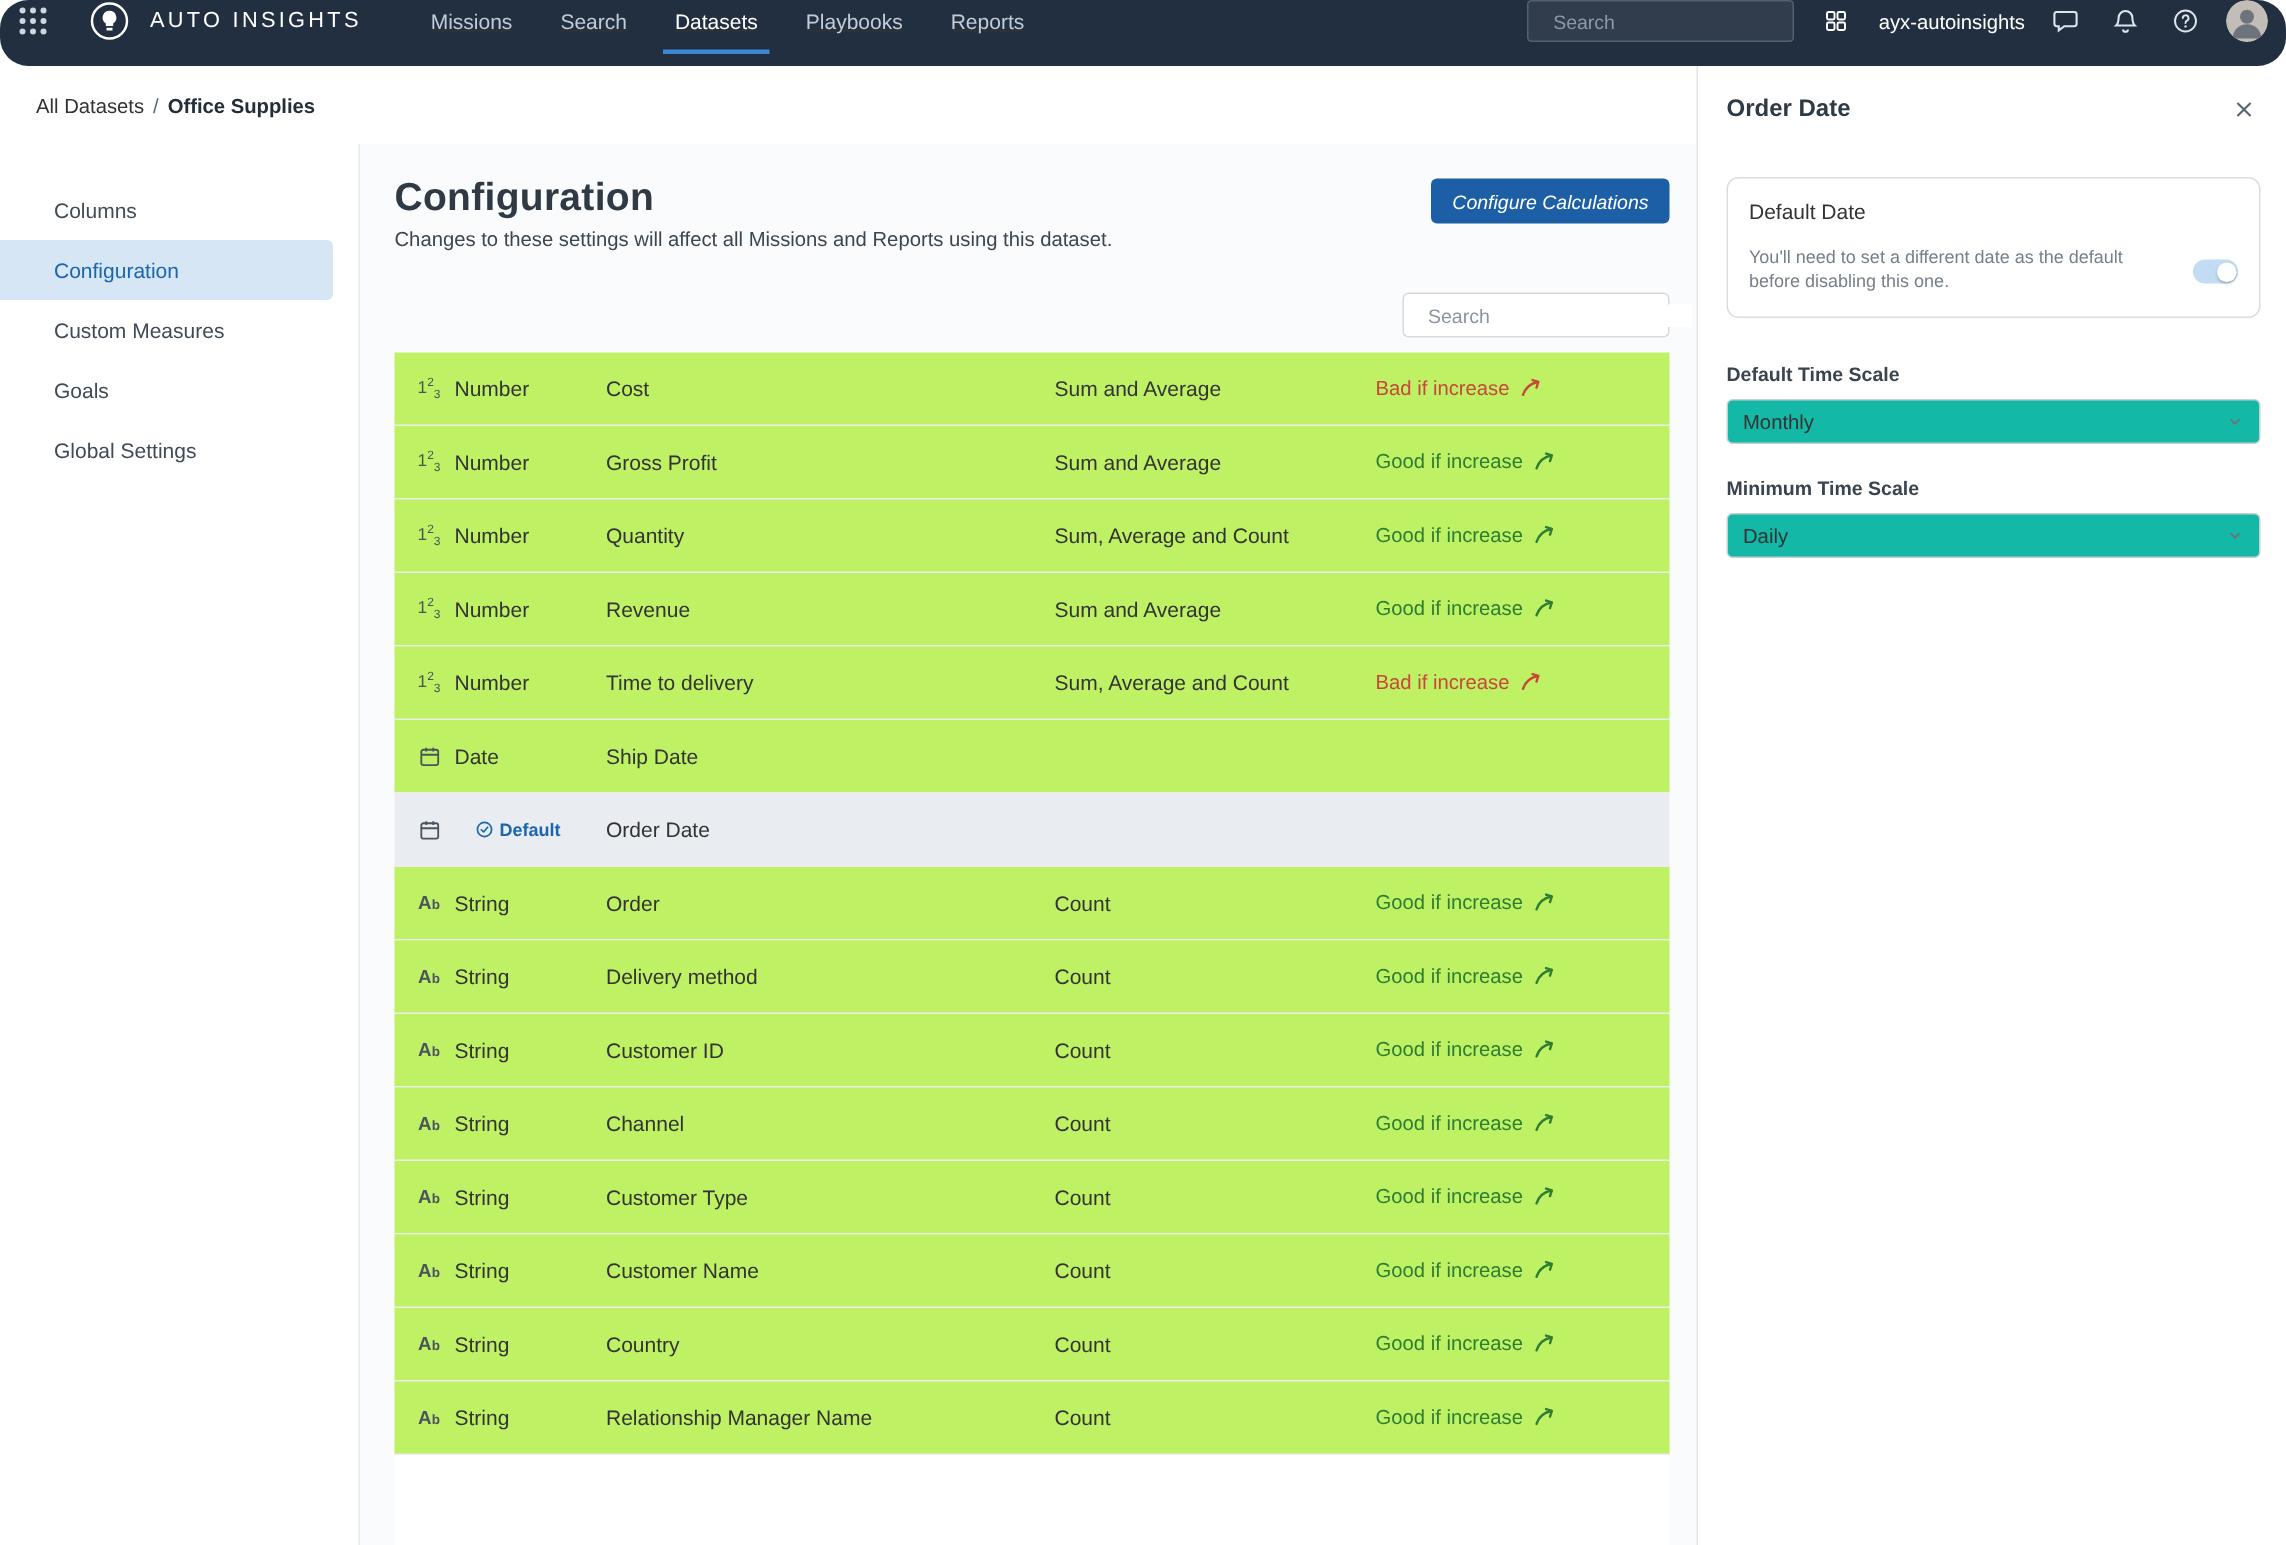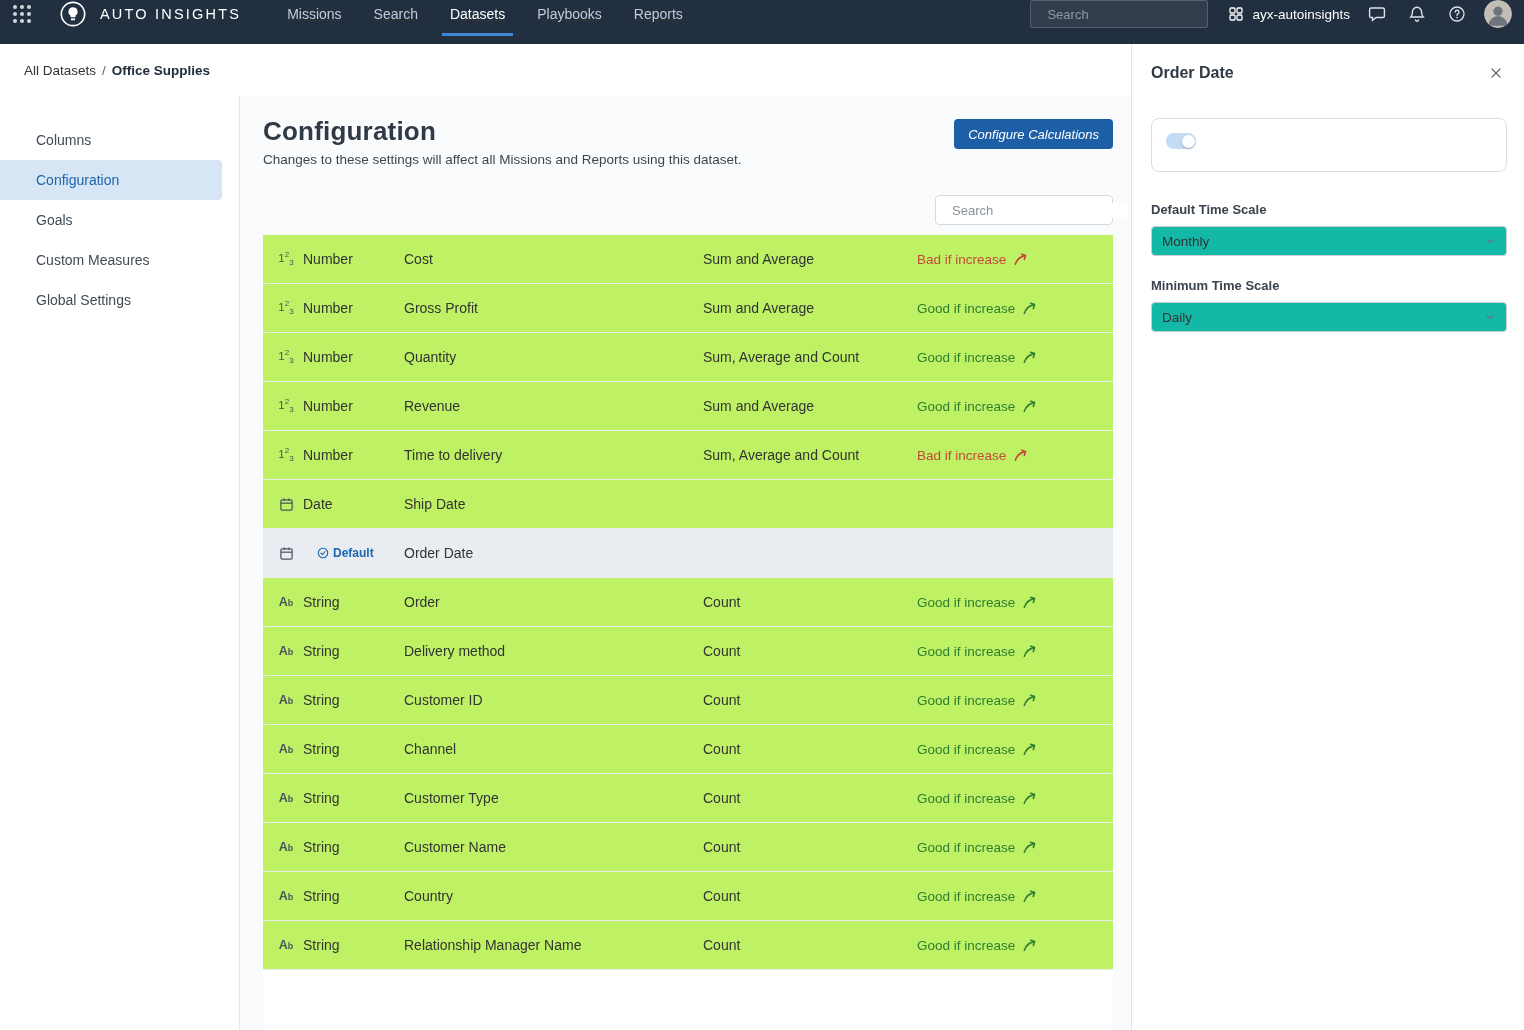--- a/index.html
+++ b/index.html
@@ -1,38 +1,38 @@
 <!DOCTYPE html>
 <html><head>
 <meta charset="utf-8">
 <style>
   * { margin:0; padding:0; box-sizing:border-box; }
   html,body { width:1524px; height:1030px; overflow:hidden; background:#fff;
     font-family:"Liberation Sans", sans-serif; color:#333; }
 
   
   .topnav { height:44px; background:#222f40; display:flex; align-items:center;
-    justify-content:space-between; padding:0 12px 16px 0; }
+    justify-content:space-between; padding:0 12px 16px 0;border-radius:19px; }
   .topnav-left { display:flex; align-items:center; height:100%; }
   .apps-grid { width:44px; height:44px; display:flex; align-items:center; justify-content:center; cursor:pointer; }
   .dots { display:grid; grid-template-columns:repeat(3,4px); grid-gap:3px; }
   .dots i { width:4px; height:4px; border-radius:50%; background:#cfd6de; }
   .logo-wrap { width:30px; height:30px; margin:0 12px 0 14px; display:flex; align-items:center; justify-content:center; }
   .brand { color:#fff; font-size:14.5px; letter-spacing:2.2px; font-weight:500; margin-right:30px; white-space:nowrap; }
   .nav-items { display:flex; height:44px;text-decoration:underline; }
   .nav-item { position:relative; display:flex; align-items:center; padding:0 16px; color:#c3ccd6;
     font-size:14px; cursor:pointer; }
   .nav-item.active { color:#fff; }
   .nav-item.active::after { content:""; position:absolute; left:8px; right:8px; bottom:0; height:3px; background:#3e87d3; }
   .topnav-right { display:flex; align-items:center; gap:14px; }
   .nav-search { display:flex; align-items:center; gap:7px; width:178px; height:28px;
     background:rgba(255,255,255,0.07); border:1px solid rgba(255,255,255,0.18); border-radius:3px; padding:0 9px; }
   .nav-search input { flex:1; background:transparent; border:0; outline:0; color:#dfe6ee; font-size:13px; font-family:inherit; }
   .nav-search input::placeholder { color:#8d99a8; }
-  .workspace { display:flex; align-items:flex-end; gap:8px; color:#fff; font-size:13.5px; cursor:pointer; margin-left:6px; }
+  .workspace { display:flex; align-items:flex-end; gap:20px; color:#fff; font-size:13.5px; cursor:pointer; margin-left:6px; }
   .icon-btn { width:26px; height:26px; display:flex; align-items:center; justify-content:center; cursor:pointer; }
   .avatar { width:28px; height:28px; border-radius:50%; overflow:hidden; cursor:pointer; flex:0 0 auto; }
 
   
   .shell { display:flex; height:986px; }
   .left-region { width:1131px; display:flex; flex-direction:column; }
   .breadcrumb-bar { height:52px; background:#fff; display:flex; align-items:center; padding:0 24px; font-size:13.5px; }
   .crumb-sep { color:#5b6b7c; margin:0 6px; }
   .crumb-current { color:#222e3a; font-weight:700; }
   .body-row { flex:1; display:flex; min-height:0; }
@@ -183,22 +183,22 @@
       <a>All Datasets</a>
       <span class="crumb-sep">/</span>
       <span class="crumb-current">Office Supplies</span>
     </div>
 
     <div class="body-row">
 
       <aside class="sidebar">
         <div class="side-item">Columns</div>
         <div class="side-item active">Configuration</div>
+        <div class="side-item">Custom Measures</div>
         <div class="side-item">Goals</div>
-        <div class="side-item">Custom Measures</div>
         <div class="side-item">Global Settings</div>
       </aside>
 
       <main class="main">
         <div class="main-head">
           <h1 class="page-title">Configuration</h1>
           <button class="btn-primary">Configure Calculations</button>
         </div>
         <p class="subtitle">Changes to these settings will affect all Missions and Reports using this dataset.</p>
 
@@ -529,20 +529,24 @@
       <span class="panel-title">Order Date</span>
       <span class="close-btn">
         <svg width="14" height="14" viewBox="0 0 16 16" stroke="#5a646e" stroke-width="1.6">
             <line x1="3" y1="3" x2="13" y2="13"></line>
             <line x1="13" y1="3" x2="3" y2="13"></line>
           </svg>
       </span>
     </div>
 
     <div class="card">
+      <div>
+        <div class="card-title">Default Date</div>
+        <div class="card-desc">You'll need to set a different date as the default before disabling this one.</div>
+      </div>
       <div class="toggle">
           <span class="knob"></span>
         </div>
     </div>
 
     <div class="field-label">Default Time Scale</div>
     <div class="select">
       <span class="sel-value">Monthly</span>
       <svg width="12" height="12" viewBox="0 0 16 16" fill="none" stroke="#6a737d" stroke-width="1.6">
           <path d="M4 6l4 4 4-4"></path>

